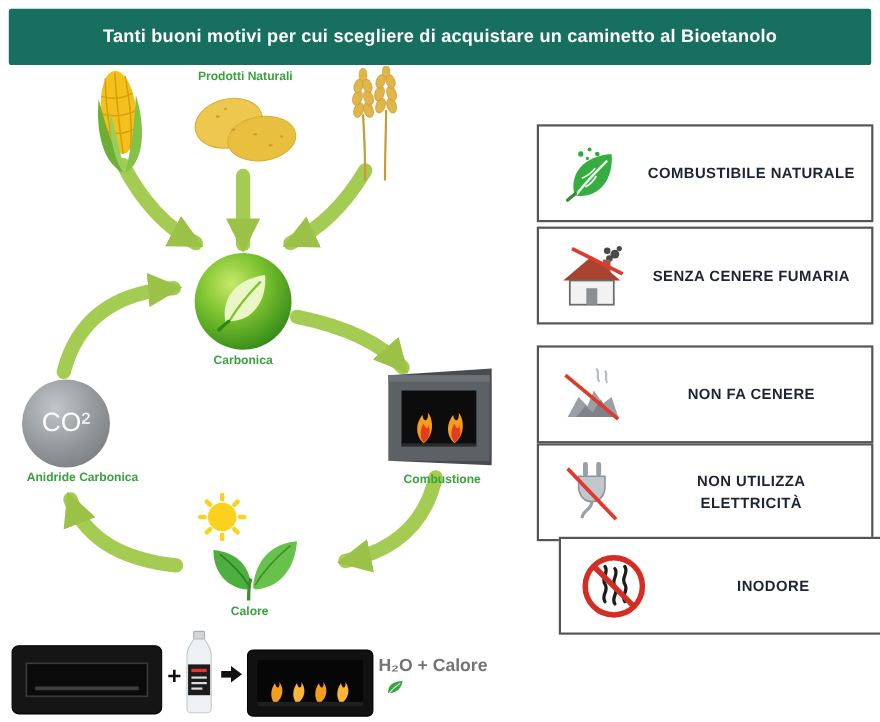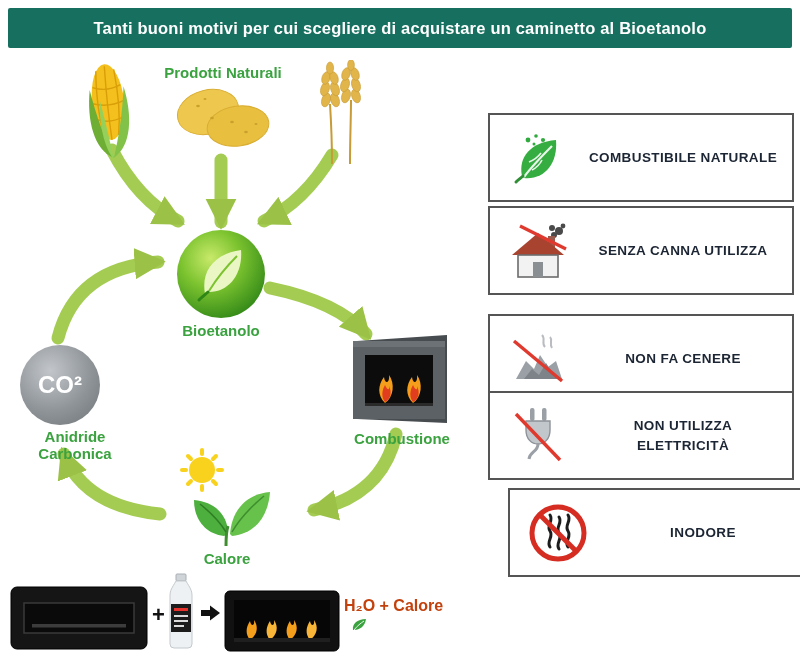--- a/index.html
+++ b/index.html
@@ -1,35 +1,35 @@
 <!DOCTYPE html>
 <html><head>
 <meta charset="utf-8">
 <style>
   html,body{margin:0;padding:0;background:#fff;}
   body{width:800px;height:656px;position:relative;overflow:hidden;
        font-family:"Liberation Sans","DejaVu Sans",sans-serif;}
   .abs{position:absolute;}
-  .header{left:8px;top:8px;width:784px;height:40px;background:#17705f;color:#fff;
+  .header{left:8px;top:8px;width:784px;height:51px;background:#17705f;color:#fff;
           display:flex;align-items:center;justify-content:center;font-weight:bold;
           font-size:16.5px;border-radius:2px;letter-spacing:.2px;z-index:5;}
-  .cycle-label{color:#3aa23f;font-weight:bold;font-size:15px;text-align:center;z-index:4;}
+  .cycle-label{color:#3aa23f;font-weight:bold;font-size:11px;text-align:center;z-index:4;}
   .icon-wrap{z-index:3;}
   .arrows{z-index:1;}
   .co2-circle{width:80px;height:80px;border-radius:50%;
       background:radial-gradient(circle at 38% 32%, #c2c6ca 0%, #8f9498 55%, #6e7377 100%);
-      color:#fff;font-weight:bold;font-size:24px;display:flex;align-items:center;
+      color:#fff;font-weight:normal;font-size:24px;display:flex;align-items:center;
       justify-content:center;z-index:3;}
   .feature-box{left:488px;width:302px;height:85px;border:2px solid #555;background:#fff;
       display:flex;align-items:center;z-index:4;}
   .feature-icon{flex:0 0 96px;display:flex;align-items:center;justify-content:center;}
   .feature-label{flex:1;padding-right:12px;font-weight:bold;font-size:13.5px;color:#1c2533;
       text-align:center;letter-spacing:.4px;line-height:1.45;}
   .plus-sign{font-weight:bold;font-size:22px;color:#111;z-index:3;}
-  .h2o-text{color:#c2410c;font-weight:bold;font-size:16px;z-index:3;white-space:nowrap;}
+  .h2o-text{color:#737373;font-weight:bold;font-size:16px;z-index:3;white-space:nowrap;}
 </style>
 </head>
 <body>
 
 <div class="abs header">Tanti buoni motivi per cui scegliere di acquistare un caminetto al Bioetanolo</div>
 
 <svg class="abs arrows" style="left:0;top:0;" width="480" height="590" viewBox="0 0 480 590">
   <defs>
     <marker id="ah" viewBox="0 0 10 10" refX="7.5" refY="5" markerWidth="2.4" markerHeight="2.4" orient="auto-start-reverse" markerUnits="strokeWidth">
       <path d="M0 0 L10 5 L0 10 Z" fill="#9bc246"></path>
@@ -113,21 +113,21 @@
         <stop offset="45%" stop-color="#7cc32f"></stop>
         <stop offset="100%" stop-color="#2f8617"></stop>
       </radialGradient>
     </defs>
     <circle cx="46" cy="46" r="44" fill="url(#gcirc)"></circle>
     <path d="M30 66 C26 44 38 26 66 22 C68 46 54 64 34 64Z" fill="#eaf7c4"></path>
     <path d="M34 63 C42 50 52 38 62 28" stroke="#7cc32f" stroke-width="2" fill="none"></path>
     <path d="M24 72 C28 68 31 66 33 64" stroke="#2f8617" stroke-width="3" fill="none" stroke-linecap="round"></path>
   </svg>
 </div>
-<div class="abs cycle-label" style="left:171px;top:322px;width:100px;">Bioetanolo</div>
+<div class="abs cycle-label" style="left:171px;top:322px;width:100px;">Carbonica</div>
 
 <div class="abs icon-wrap" style="left:347px;top:333px;width:106px;height:94px;">
   <svg width="106" height="94" viewBox="0 0 106 94">
     <polygon points="10,8 100,2 100,90 10,86" fill="#474c50"></polygon>
     <rect x="6" y="8" width="92" height="78" fill="#5c6165"></rect>
     <rect x="6" y="8" width="92" height="6" fill="#6d7276"></rect>
     <rect x="18" y="22" width="68" height="50" fill="#0c0c0c"></rect>
     <path d="M38 70 C30 62 31 52 37 44 C38 52 43 50 42 42 C48 50 47 64 38 70Z" fill="#f59e1b"></path>
     <path d="M38 69 C34 64 35 57 38 52 C40 57 43 58 42 53 C45 59 44 66 38 69Z" fill="#e03e1f"></path>
     <path d="M66 70 C58 62 59 52 65 44 C66 52 71 50 70 42 C76 50 75 64 66 70Z" fill="#f59e1b"></path>
@@ -245,39 +245,39 @@
         <circle cx="46" cy="13" r="3"></circle>
           <circle cx="55" cy="4" r="2.4"></circle>
       </g>
       <rect x="40" y="14" width="7" height="12" fill="#9a5b4f"></rect>
       <polygon points="4,33 30,11 56,33" fill="#a8432f"></polygon>
       <rect x="10" y="33" width="40" height="22" fill="#f2f2f2" stroke="#6b6b6b" stroke-width="1.6"></rect>
       <rect x="25" y="40" width="10" height="15" fill="#8a8f94"></rect>
       <line x1="12" y1="4" x2="58" y2="27" stroke="#e0392e" stroke-width="3.4"></line>
     </svg>
   </div>
-  <div class="feature-label">SENZA CANNA UTILIZZA</div>
+  <div class="feature-label">SENZA CENERE FUMARIA</div>
 </div>
 
 <div class="abs feature-box" style="top:314px;">
   <div class="feature-icon">
     <svg width="60" height="56" viewBox="0 0 60 56">
       <g stroke="#b9bdc1" stroke-width="2" fill="none">
         <path d="M34 4 C38 8 33 12 37 16"></path>
         <path d="M42 6 C45 9 41 13 44 17"></path>
       </g>
       <polygon points="8,48 18,30 26,38 32,24 40,36 48,30 54,48" fill="#9aa0a5"></polygon>
       <polygon points="16,48 24,38 31,44 38,32 46,44 50,48" fill="#7d8388"></polygon>
       <line x1="6" y1="10" x2="54" y2="50" stroke="#e0392e" stroke-width="3.4"></line>
     </svg>
   </div>
   <div class="feature-label">NON FA CENERE</div>
 </div>
 
-<div class="abs feature-box" style="top:391px;">
+<div class="abs feature-box" style="top:403px;">
   <div class="feature-icon">
     <svg width="56" height="60" viewBox="0 0 56 60">
       <rect x="20" y="2" width="4.5" height="13" rx="2" fill="#9aa0a6"></rect>
       <rect x="32" y="2" width="4.5" height="13" rx="2" fill="#9aa0a6"></rect>
       <path d="M16 15 h24 v9 c0 9 -5.5 14 -12 14 s-12 -5 -12 -14 z" fill="#c2c7cc" stroke="#8d9298" stroke-width="1.4"></path>
       <path d="M28 38 C28 46 20 45 19 53" stroke="#9aa0a6" stroke-width="3" fill="none"></path>
       <line x1="6" y1="8" x2="50" y2="54" stroke="#e0392e" stroke-width="3.4"></line>
     </svg>
   </div>
   <div class="feature-label">NON UTILIZZA ELETTRICITÀ</div>

